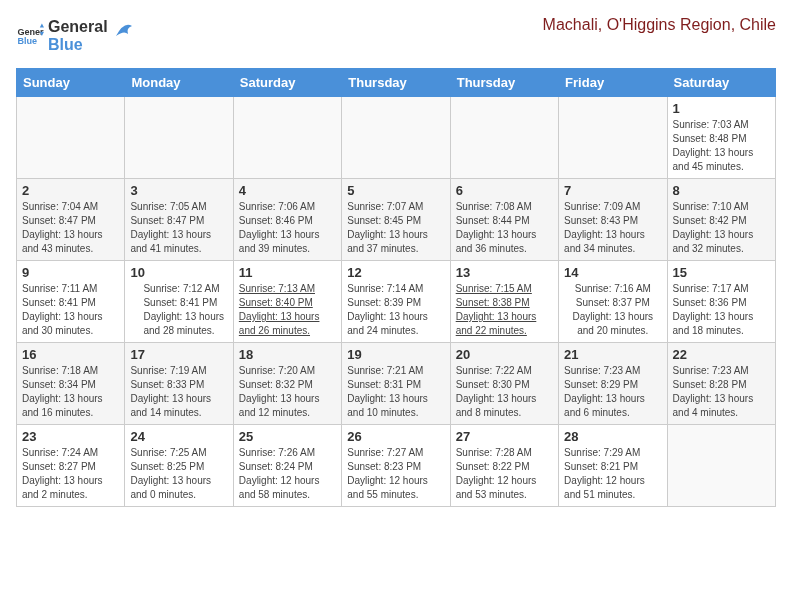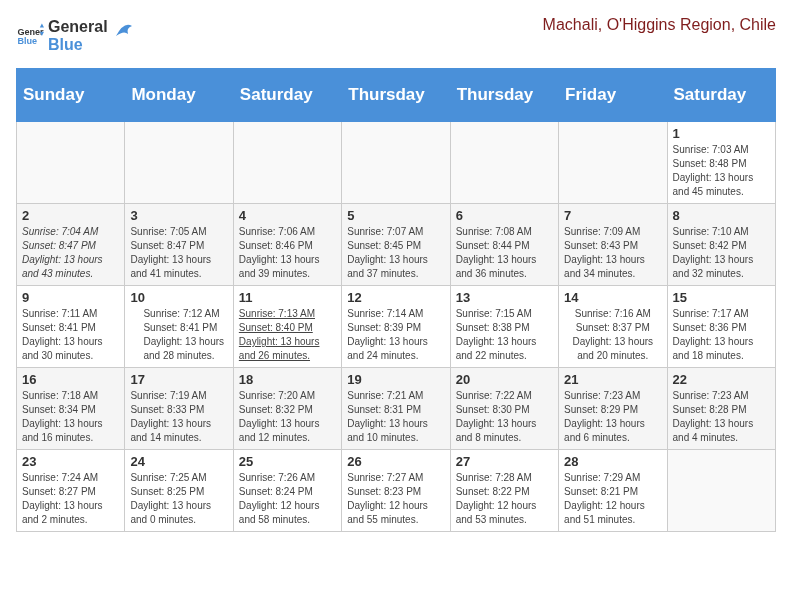--- a/index.html
+++ b/index.html
@@ -40,23 +40,23 @@
     table {
       width: 100%;
       border-collapse: collapse;
       table-layout: fixed;
     }
     thead tr {
       background-color: #4a90d9;
     }
     thead th {
       color: #fff;
-      font-size: 17px;
+      font-size: 13px;
       font-weight: bold;
-      padding: 16px 6px;
+      padding: 6px 6px;
       text-align: left;
       border: 1px solid #4a90d9;
     }
     tbody td {
       vertical-align: top;
       border: 1px solid #ccc;
       padding: 4px 5px;
       font-size: 10.5px;
       color: #333;
       height: 80px;
@@ -127,21 +127,21 @@
         <td>
           <span class="day-number">1</span>
           <div class="day-info" style="white-space: pre-line;">Sunrise: 7:03 AM
 Sunset: 8:48 PM
 Daylight: 13 hours and 45 minutes.</div>
         </td>
       </tr>
       <tr>
         <td>
           <span class="day-number">2</span>
-          <div class="day-info" style="white-space: pre-line; font-style: italic;">Sunrise: 7:04 AM
+          <div class="day-info" style="white-space: pre-line;">Sunrise: 7:04 AM
 Sunset: 8:47 PM
 Daylight: 13 hours and 43 minutes.</div>
         </td>
         <td>
           <span class="day-number">3</span>
           <div class="day-info" style="white-space: pre-line;">Sunrise: 7:05 AM
 Sunset: 8:47 PM
 Daylight: 13 hours and 41 minutes.</div>
         </td>
         <td>
@@ -195,21 +195,21 @@
 Daylight: 13 hours and 26 minutes.</div>
         </td>
         <td>
           <span class="day-number">12</span>
           <div class="day-info" style="white-space: pre-line;">Sunrise: 7:14 AM
 Sunset: 8:39 PM
 Daylight: 13 hours and 24 minutes.</div>
         </td>
         <td>
           <span class="day-number">13</span>
-          <div class="day-info" style="white-space: pre-line;">Sunrise: 7:15 AM
+          <div class="day-info" style="white-space: pre-line; text-decoration: underline;">Sunrise: 7:15 AM
 Sunset: 8:38 PM
 Daylight: 13 hours and 22 minutes.</div>
         </td>
         <td>
           <span class="day-number">14</span>
           <div class="day-info" style="white-space: pre-line; text-align: center;">Sunrise: 7:16 AM
 Sunset: 8:37 PM
 Daylight: 13 hours and 20 minutes.</div>
         </td>
         <td>

